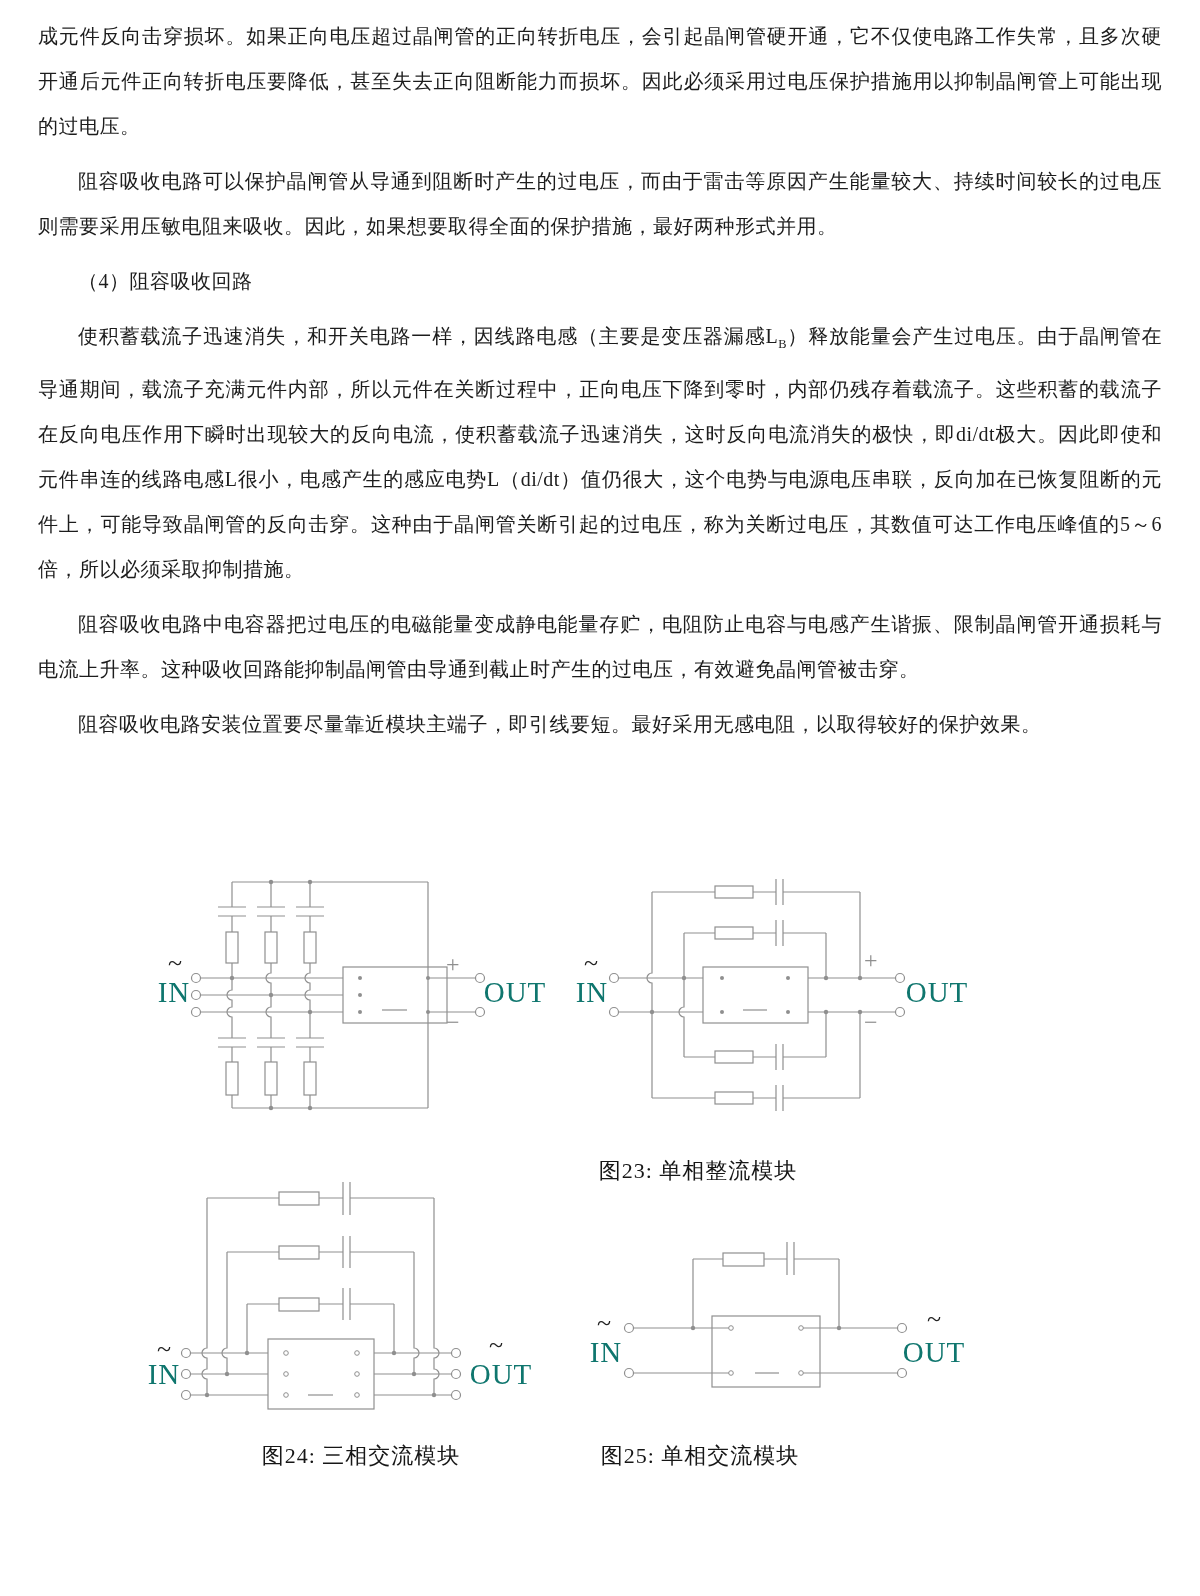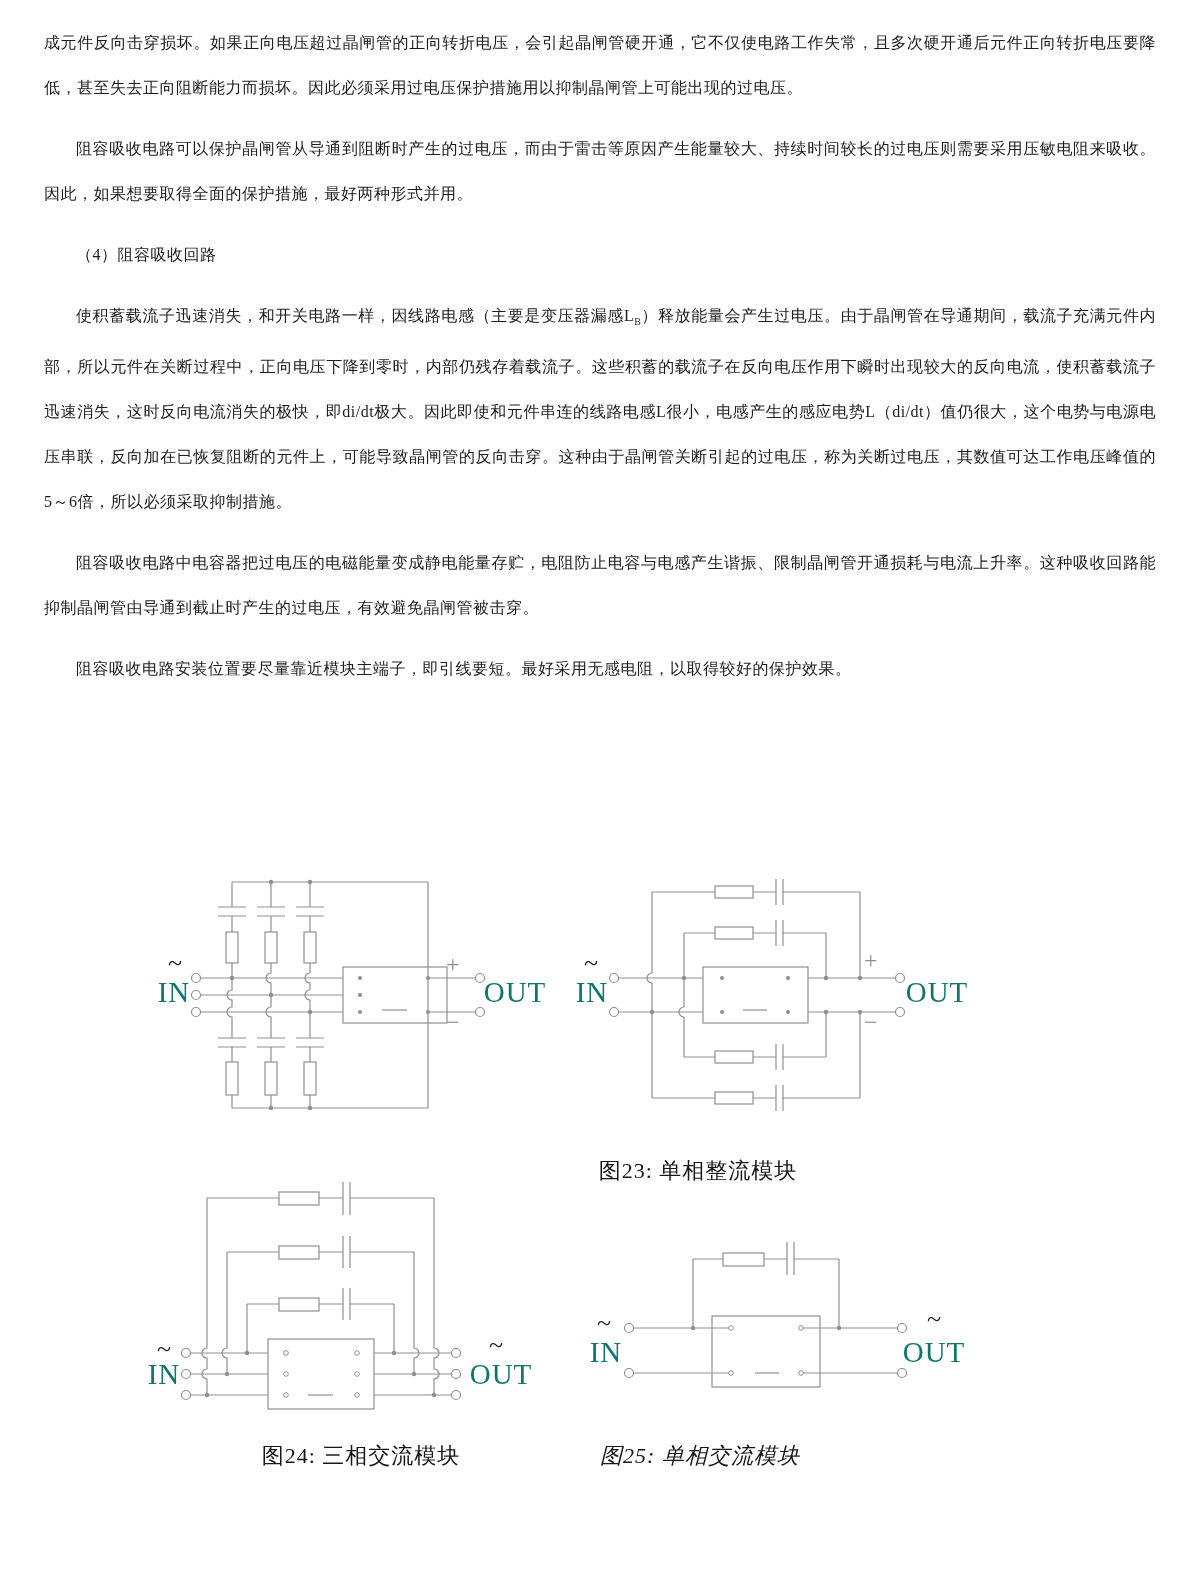--- a/index.html
+++ b/index.html
@@ -1,18 +1,18 @@
 <!DOCTYPE html>
 <html><head>
 <meta charset="utf-8">
 <style>
   html,body{margin:0;padding:0;background:#ffffff;}
   body{position:relative;width:1200px;height:1596px;font-family:"Liberation Serif","DejaVu Serif",serif;color:#1c1c1c;overflow:hidden;}
   .text-block{position:absolute;top:4px;left:28px;right:28px;height:842px;overflow:hidden;}
-  .para{margin:16px;font-size:16px;line-height:45px;text-align:justify;letter-spacing:0.5px;}
+  .para{margin:10px;font-size:20px;line-height:45px;text-align:justify;letter-spacing:0.5px;}
   .para.indent{text-indent:2em;}
   .para sub{font-size:0.62em;}
   .figures{position:absolute;left:0;top:0;width:1200px;height:1596px;pointer-events:none;}
   .fig{position:absolute;}
   .fig svg path,.fig svg rect{stroke:#8f8f8f;fill:none;stroke-width:1.2;}
   .fig svg circle.port{stroke:#8f8f8f;fill:#ffffff;stroke-width:1.2;}
   .fig svg circle.dot{fill:#8f8f8f;stroke:none;}
   .fig svg circle.term{stroke:#8f8f8f;fill:#ffffff;stroke-width:1;}
   .lbl{position:absolute;font-family:"Liberation Serif","DejaVu Serif",serif;color:#0f766e;line-height:1;}
   .lbl.io{font-size:29px;letter-spacing:1px;text-align:center;}
@@ -217,14 +217,14 @@
       <circle class="dot" cx="123" cy="148" r="2.2"></circle>
         <circle class="dot" cx="269" cy="148" r="2.2"></circle>
     </svg>
     <span class="lbl tilde" style="left:14px;top:130px;width:40px;">~</span>
     <span class="lbl io" style="left:10px;top:158px;width:52px;">IN</span>
     <span class="lbl tilde" style="left:344px;top:126px;width:40px;">~</span>
     <span class="lbl io" style="left:326px;top:158px;width:76px;">OUT</span>
   </div>
 
   <span class="caption" style="left:211px;top:1441px;">图24: 三相交流模块</span>
-  <span class="caption" style="left:550px;top:1441px;font-style:italic;">图25: 单相交流模块</span>
+  <span class="caption" style="left:550px;top:1441px;">图25: 单相交流模块</span>
 </div>
 
 </body></html>

